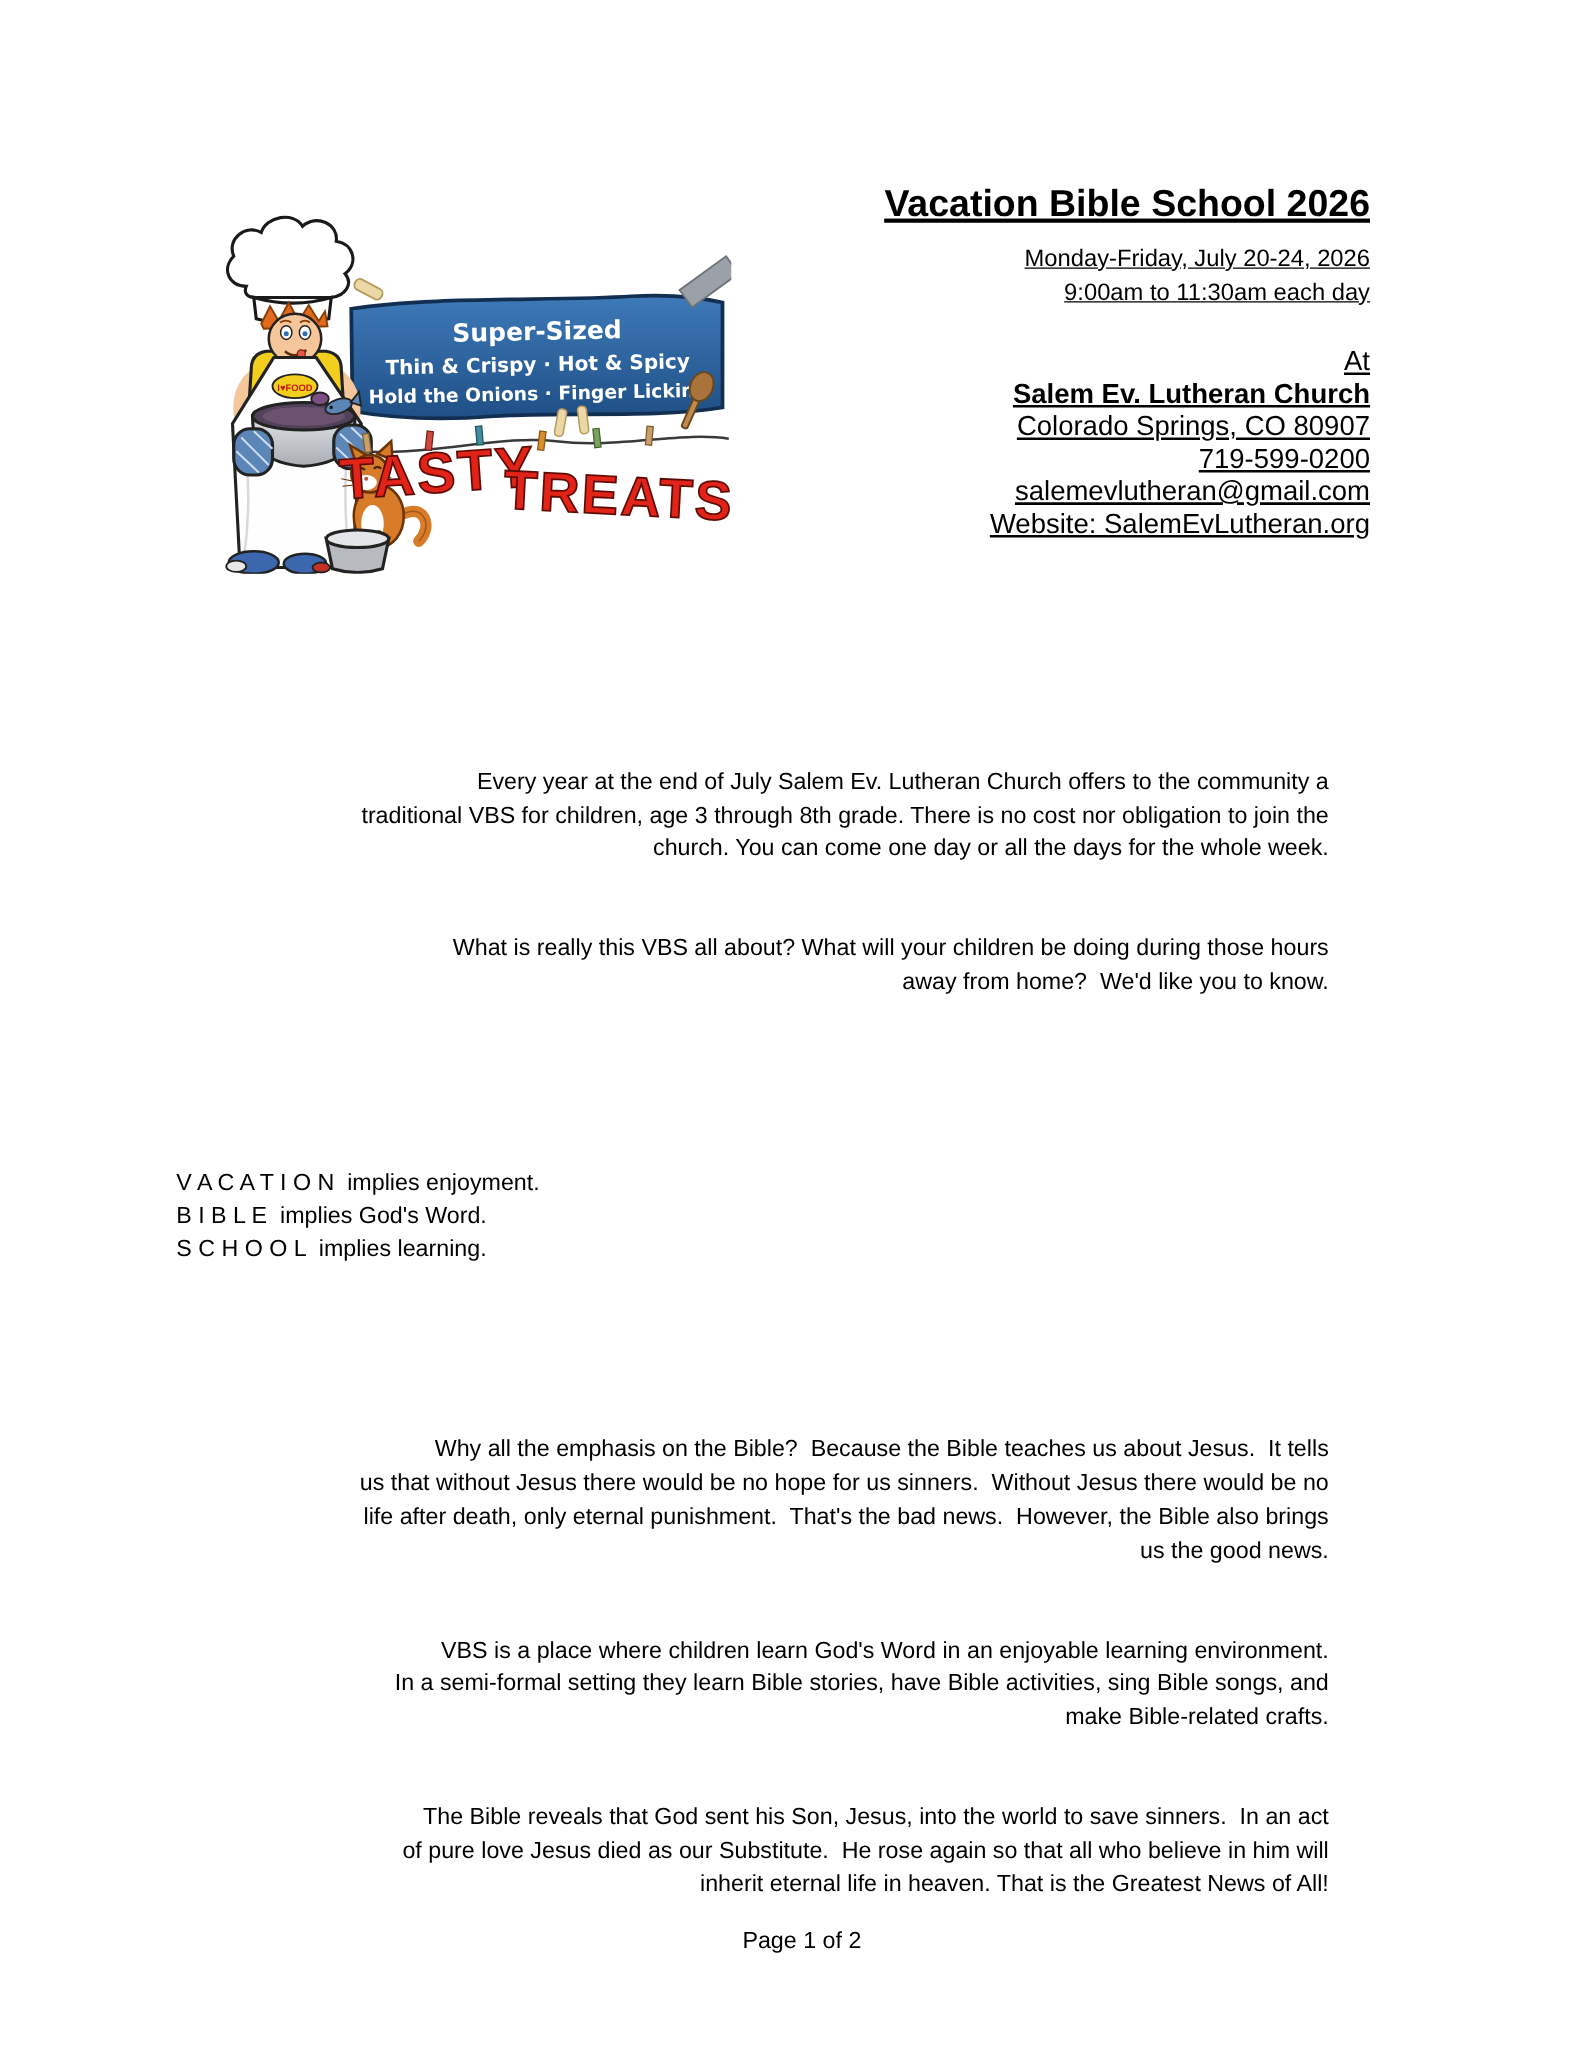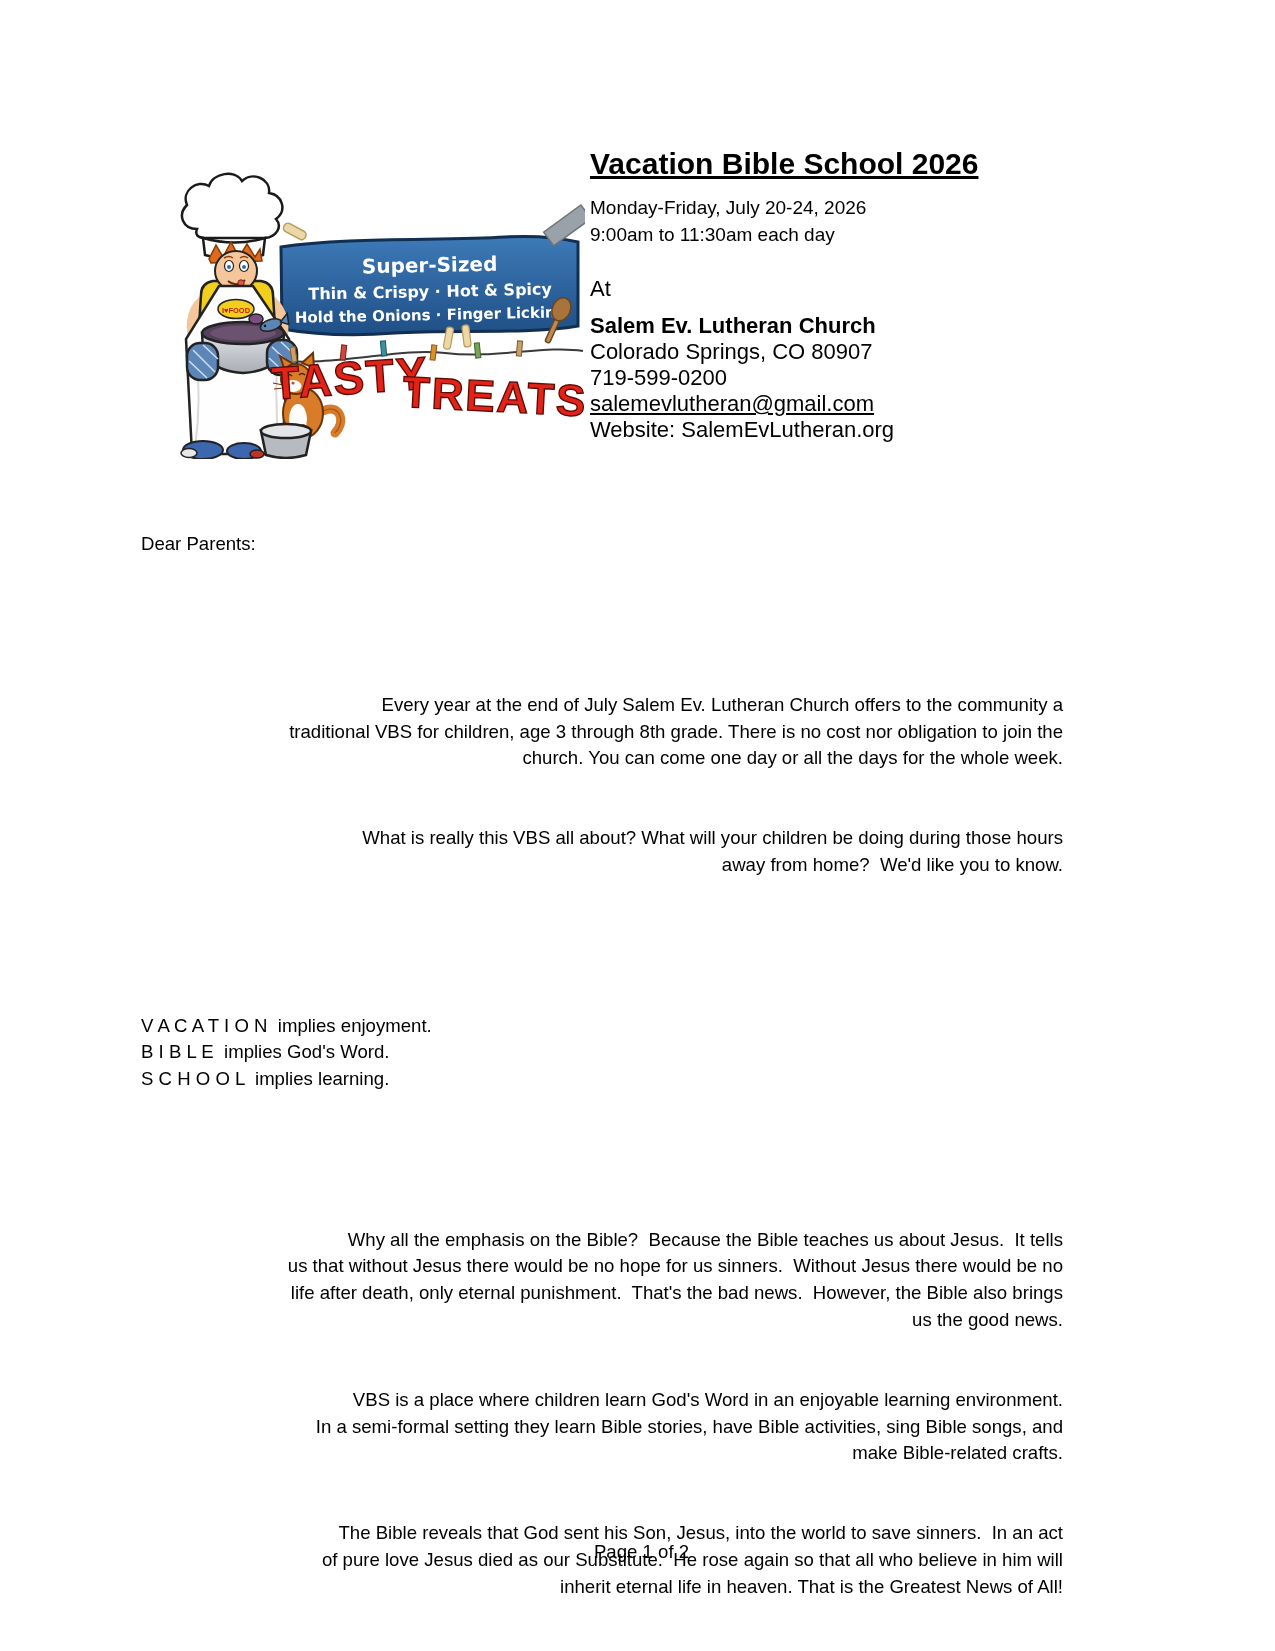--- a/index.html
+++ b/index.html
@@ -3,25 +3,25 @@
 <meta charset="utf-8">
 <style>
   * { margin:0; padding:0; box-sizing:border-box; }
   html,body { background:#ffffff; }
   .page {
     position:relative; width:1275px; height:1651px; background:#ffffff;
     font-family:"Liberation Sans", sans-serif; color:#000; overflow:hidden;
   }
   
   .illo { position:absolute; left:145px; top:167px; width:440px; height:292px; }
-  .header-text { position:absolute; left:590px; top:146px; width:490px; text-align:left; }
+  .header-text { position:absolute; left:606px; top:146px; width:490px; text-align:right;text-decoration:underline; }
   .title { font-size:30px; font-weight:bold; text-decoration:underline; line-height:36px; }
   .schedule { margin-top:12px; font-size:19px; line-height:27px; white-space:pre-wrap; }
   .address { margin-top:28px; font-size:22px; line-height:26px; }
-  .address .church { font-weight:bold;margin-top:11px; }
+  .address .church { font-weight:bold; }
   .address .email { text-decoration:underline; cursor:pointer; }
   
   .letter {
     position:absolute; left:141px; top:478px; width:922px;
     font-size:18.6px; line-height:26.7px; white-space:pre-wrap;
   }
   .para { text-indent:73px;text-align:right; }
   .gap { height:27px; }
   .footer { position:absolute; top:1541px; left:4px; width:1275px; text-align:center; font-size:18.6px; }
   
@@ -165,21 +165,20 @@
       <div>At</div>
       <div class="church">Salem Ev. Lutheran Church</div>
       <div>Colorado Springs, CO 80907</div>
       <div>719-599-0200</div>
       <div class="email">salemevlutheran@gmail.com</div>
       <div>Website: SalemEvLutheran.org</div>
     </div>
   </div>
 
   <div class="letter">
-    <div>Dear Parents:</div>
     <div class="gap"></div>
     <div class="para">Every year at the end of July Salem Ev. Lutheran Church offers to the community a
 traditional VBS for children, age 3 through 8th grade. There is no cost nor obligation to join the
 church. You can come one day or all the days for the whole week.</div>
     <div class="para">What is really this VBS all about? What will your children be doing during those hours
 away from home?  We'd like you to know.</div>
     <div class="gap"></div>
     <div>V A C A T I O N  implies enjoyment.
 B I B L E  implies God's Word.
 S C H O O L  implies learning.</div>

